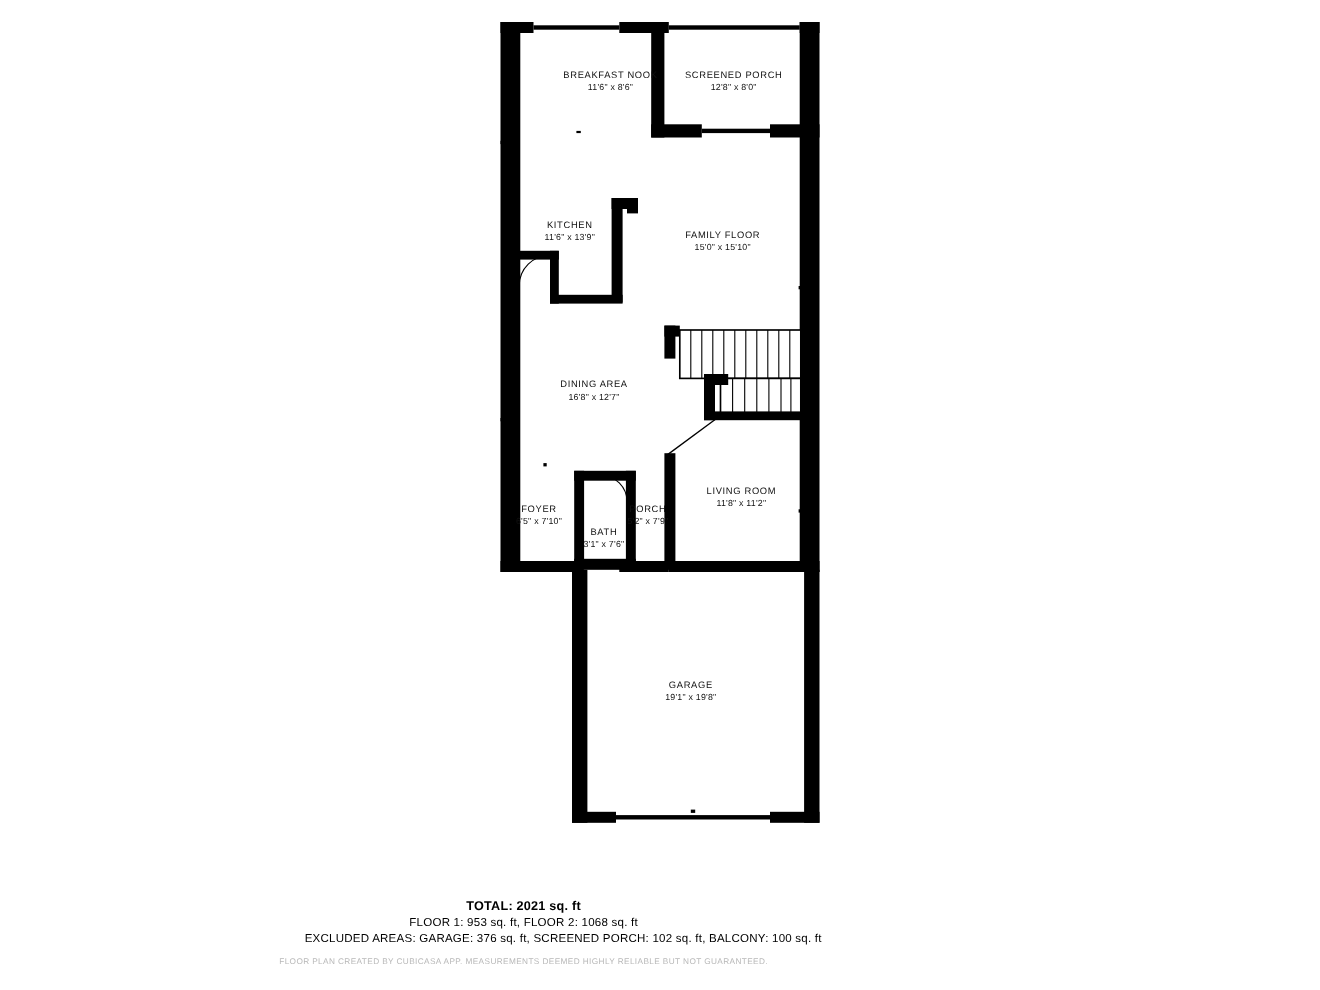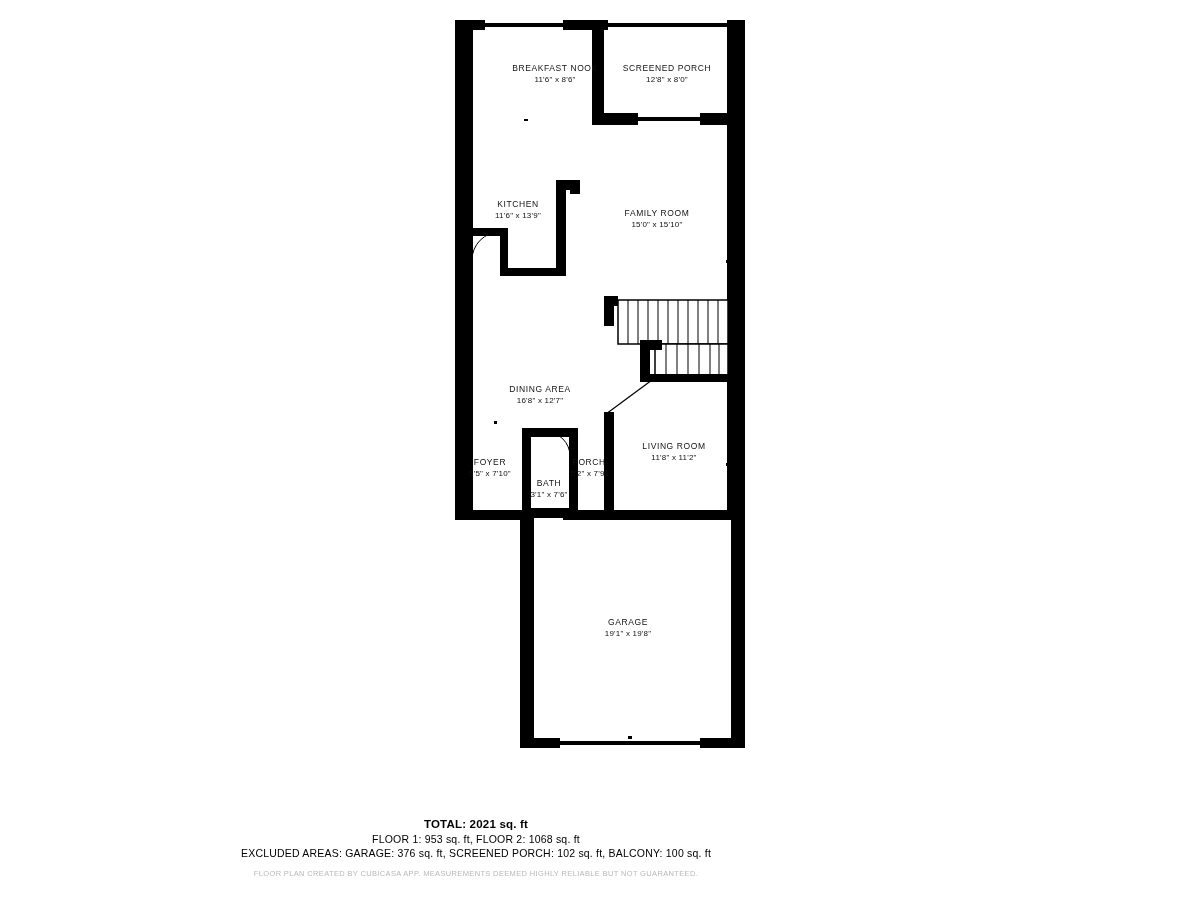--- a/index.html
+++ b/index.html
@@ -61,20 +61,21 @@
   }
   .footer-floors {
     top: 833px;
     font-size: 10.5px;
     letter-spacing: 0.2px;
   }
   .footer-excluded {
     top: 847px;
     font-size: 10.5px;
     letter-spacing: 0.2px;
+    margin-left: 36px;
   }
   .footer-credit {
     top: 869px;
     font-size: 7.5px;
     color: #b8b8b8;
     letter-spacing: 0.35px;
   }
 </style>
 </head>
 <body>
@@ -189,25 +190,25 @@
   <span class="rname">SCREENED PORCH</span>
   <span class="rdim">12'8" x 8'0"</span>
 </div>
 
 <div class="room-label" style="left:518px; top:210px;">
   <span class="rname">KITCHEN</span>
   <span class="rdim">11'6" x 13'9"</span>
 </div>
 
 <div class="room-label" style="left:657px; top:219px;">
-  <span class="rname">FAMILY ROOM</span>
+  <span class="rname">FAMILY FLOOR</span>
   <span class="rdim">15'0" x 15'10"</span>
 </div>
 
-<div class="room-label" style="left:540px; top:355px;margin-top:40px;">
+<div class="room-label" style="left:540px; top:355px;">
   <span class="rname">DINING AREA</span>
   <span class="rdim">16'8" x 12'7"</span>
 </div>
 
 <div class="room-label" style="left:674px; top:452px;">
   <span class="rname">LIVING ROOM</span>
   <span class="rdim">11'8" x 11'2"</span>
 </div>
 
 <div class="room-label" style="left:490px; top:468px;">

